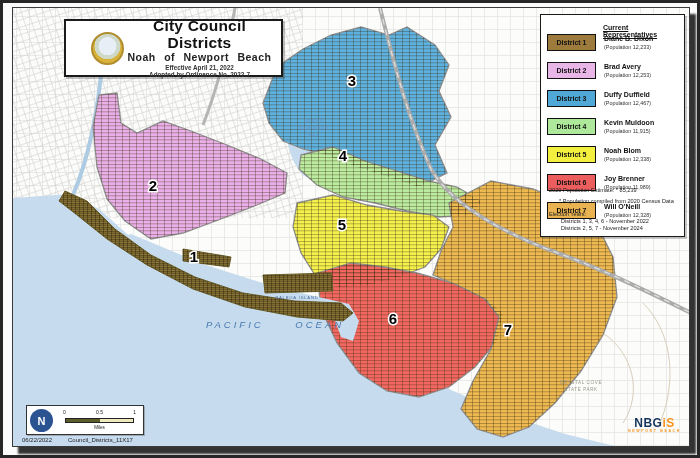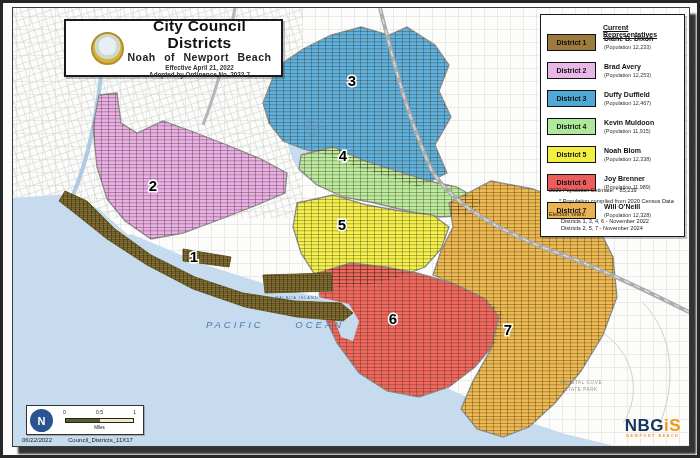--- a/index.html
+++ b/index.html
@@ -44,21 +44,21 @@
              background:#2b5291; color:#fff; font-weight:bold; font-size:11px; display:flex; align-items:center; justify-content:center; }
   .ticks { position:absolute; left:36px; right:7px; top:3px; display:flex; justify-content:space-between; font-size:5px; color:#222; }
   .bar { position:absolute; left:38px; right:9px; top:12px; height:5px; border:.8px solid #222; display:flex; }
   .bar-left { flex:1; background:#5d5d2a; }
   .bar-right{ flex:1; background:#efeabd; }
   .miles { position:absolute; left:38px; right:9px; top:19px; text-align:center; font-size:4.6px; color:#222; }
 
   
   .footer { position:absolute; left:9px; top:429px; font-size:6px; color:#222; display:flex; gap:16px; }
   .nbgis { position:absolute; right:8px; top:409px; text-align:center; line-height:1; }
-  .nbgis-text { font-size:17px; font-weight:bold; letter-spacing:.5px; }
+  .nbgis-text { font-size:12px; font-weight:bold; letter-spacing:.5px; }
   .nbgis-text .navy { color:#16355e; }
   .nbgis-text .orange { color:#f7941d; }
   .nbgis-sub { font-size:3.6px; letter-spacing:1.6px; color:#f7941d; font-weight:bold; margin-top:1px; }
 </style>
 </head>
 <body>
 
 <div class="page">
   <div class="map-frame">
 

